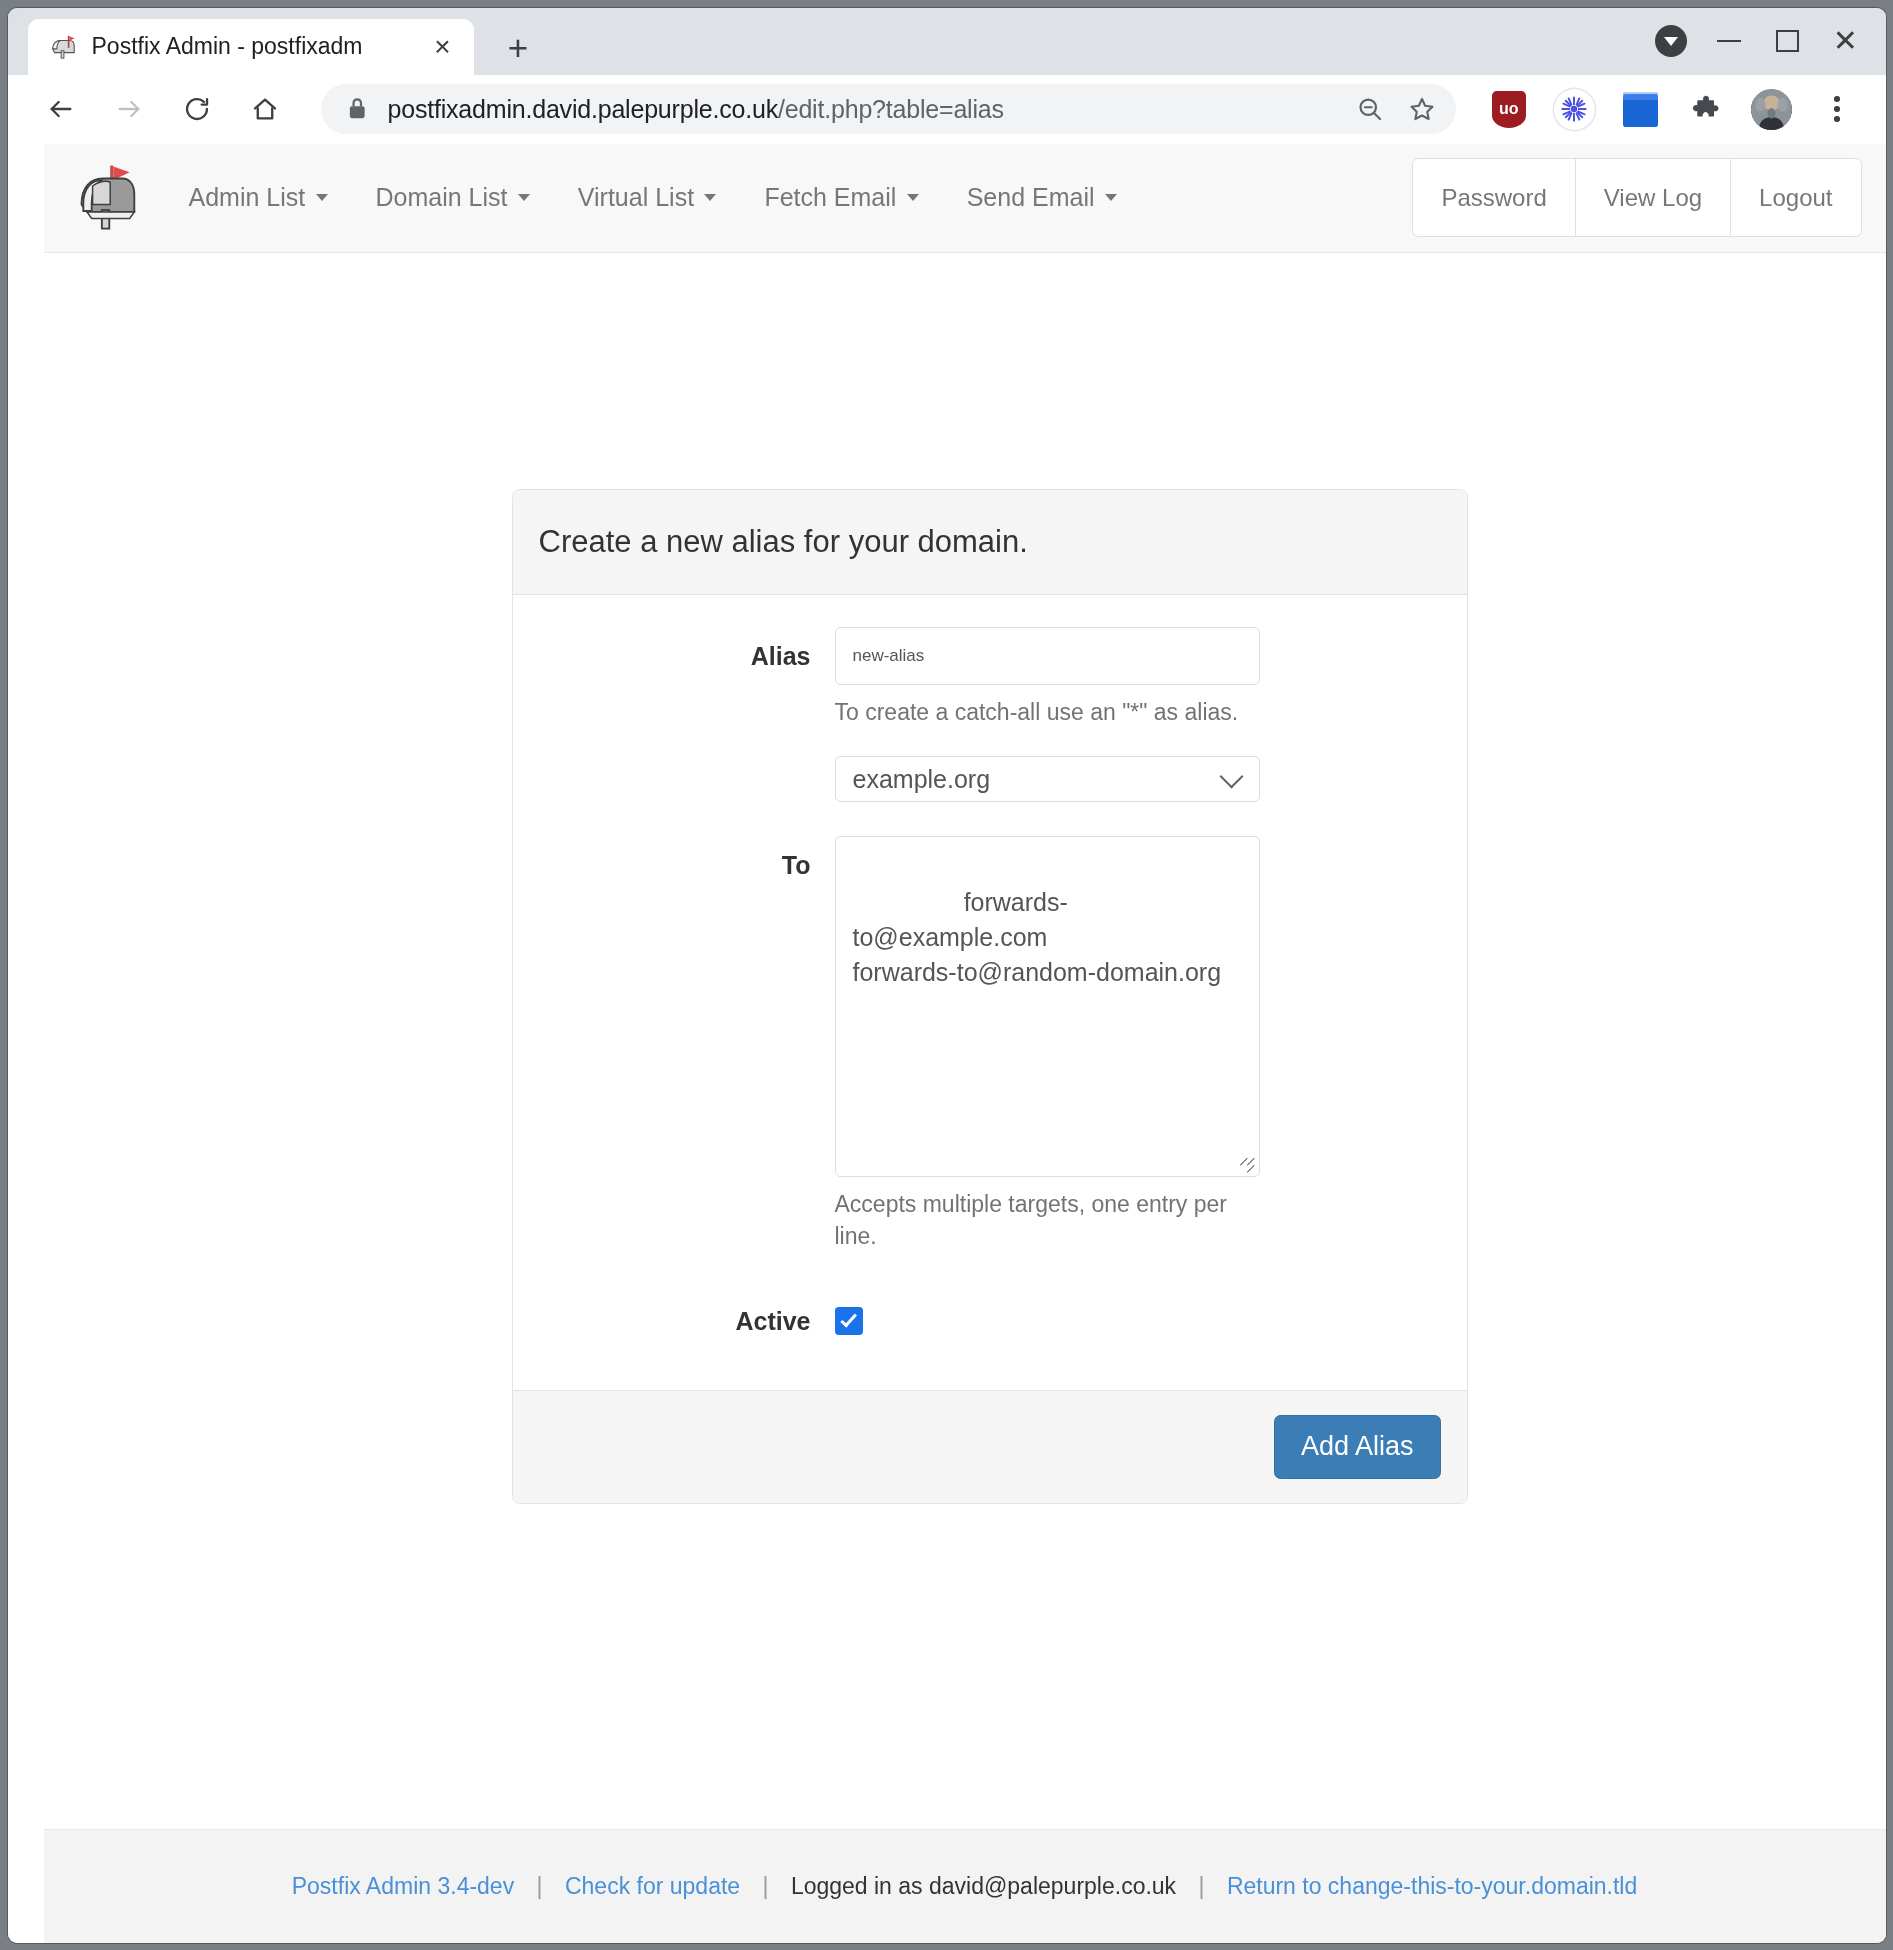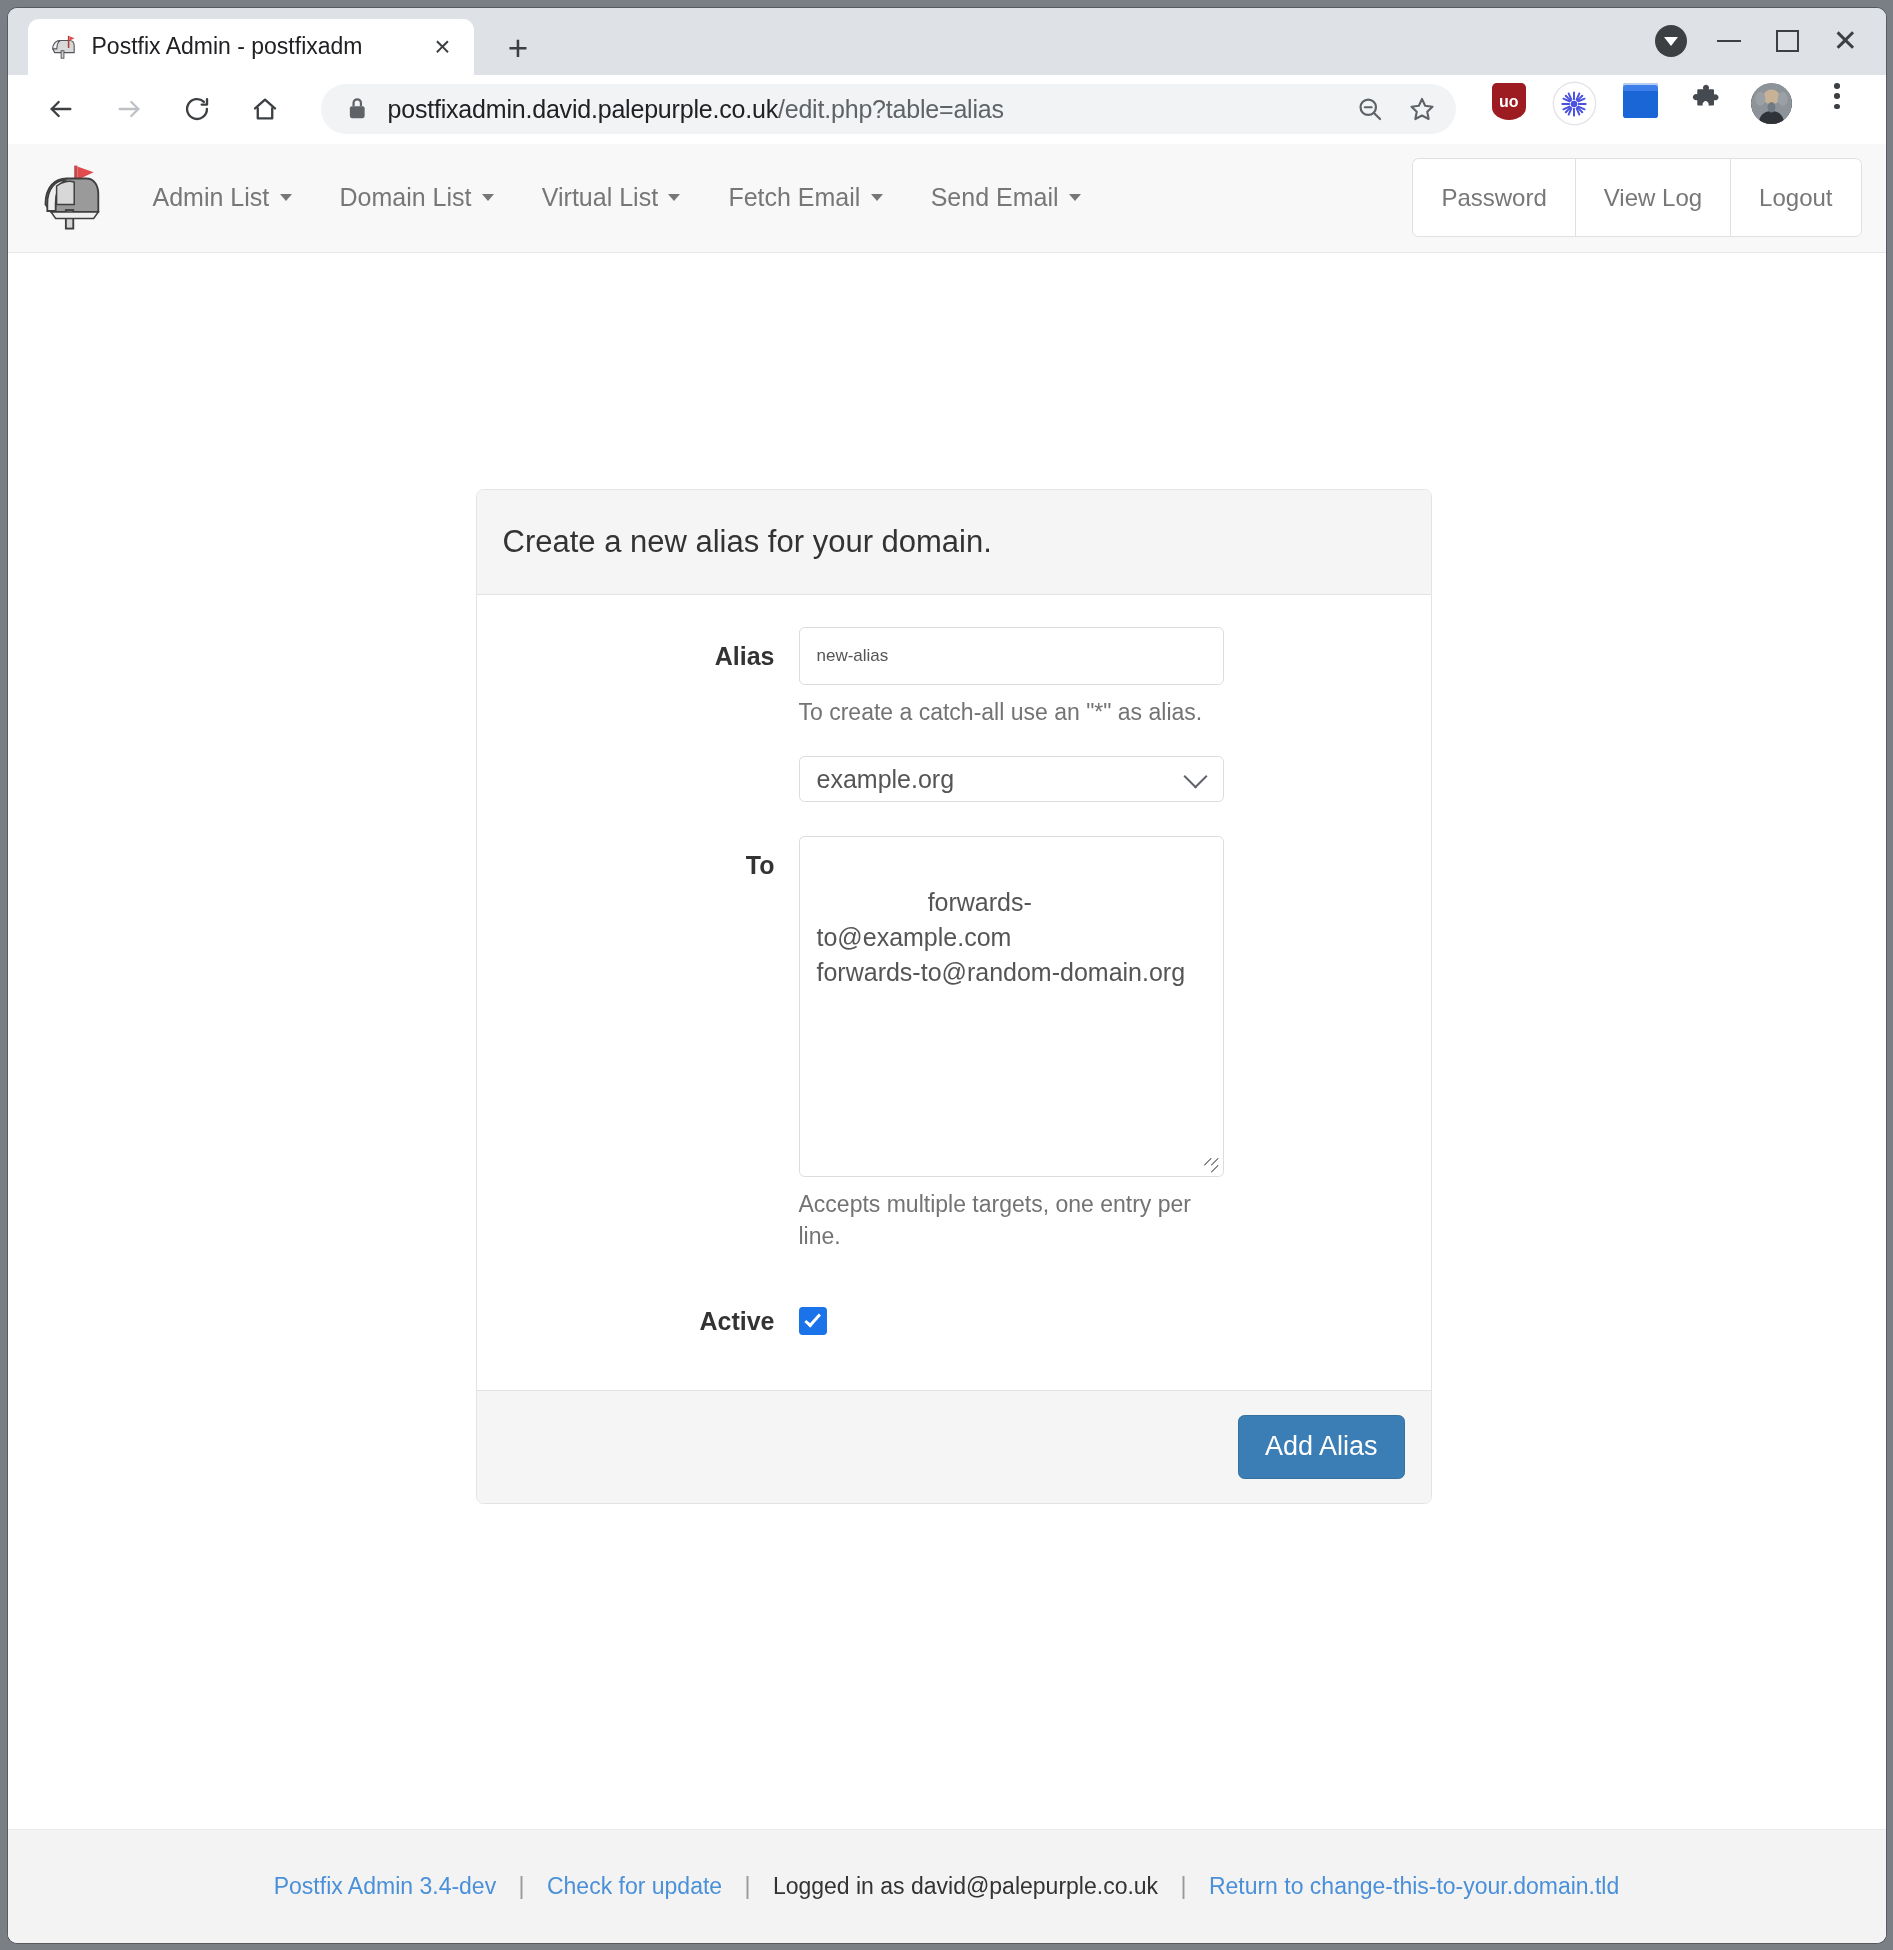--- a/index.html
+++ b/index.html
@@ -135,21 +135,21 @@
   .url .path { color: #5f6368; }
   .omni-icon {
     flex: 0 0 52px;
     width: 52px; height: 43px;
     display:flex; align-items:center; justify-content:center;
     color:#5f6368;
   }
   .ext-icon {
     flex: 0 0 52px;
     width: 52px; height: 52px;
-    display:flex; align-items:flex-start; justify-content:center;
+    display:flex; align-items:center; justify-content:center;
     margin-left: 3.7px;
   }
   .ublock {
     width: 34px; height: 37px;
     background: #9c1c22;
     border-radius: 4.7px 4.7px 50% 50% / 4.7px 4.7px 34% 34%;
     display:flex; align-items:center; justify-content:center;
     color:#fff; font-size:16px; font-weight:700;
     font-family:"Liberation Sans", sans-serif;
   }
@@ -177,20 +177,21 @@
   .menu-dots i { width:5.6px; height:5.6px; border-radius:50%; background:#3c4043; display:block; }
 
   
   .page {
     height: calc(1935px - 67px - 69px);
     background: #ffffff;
     position: relative;
     overflow: hidden;
     display: flex;
     flex-direction: column;
+    padding-left: 36px;
   }
 
   
   .navbar {
     background: #f8f8f8;
     border-bottom: 0.9px solid #e7e7e7;
     height: 109px;
     display: flex;
     align-items: center;
     padding: 0 24px 0 28px;

